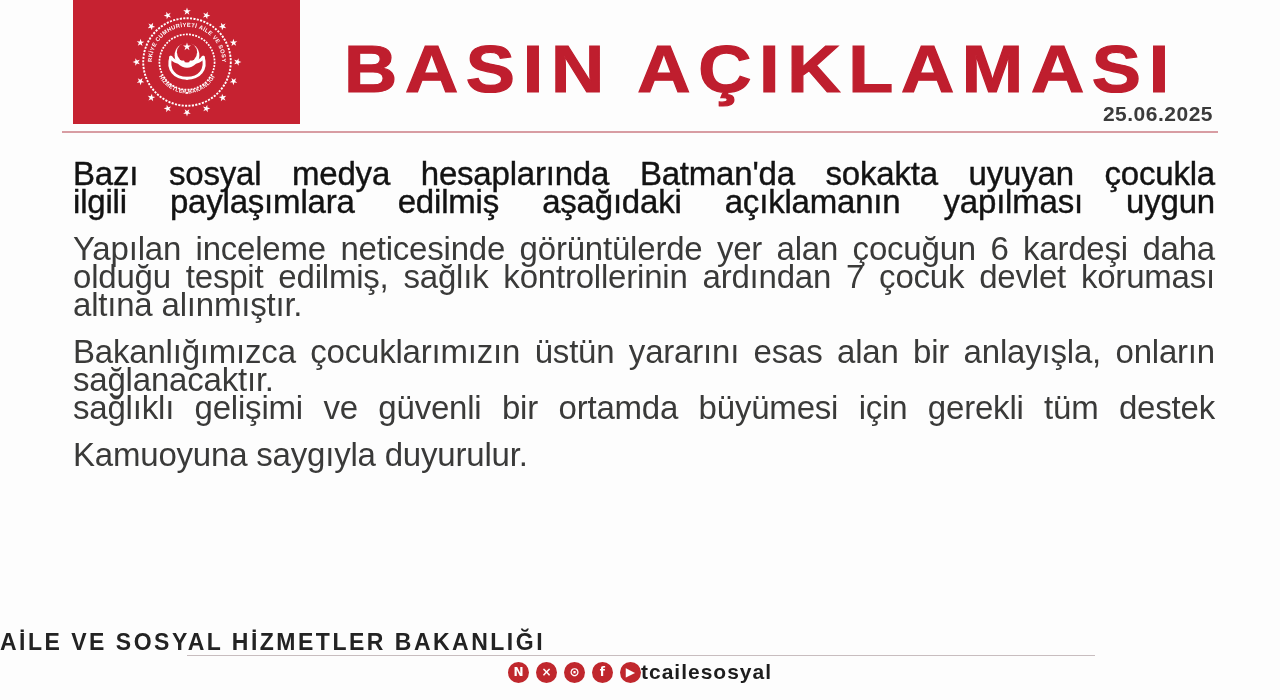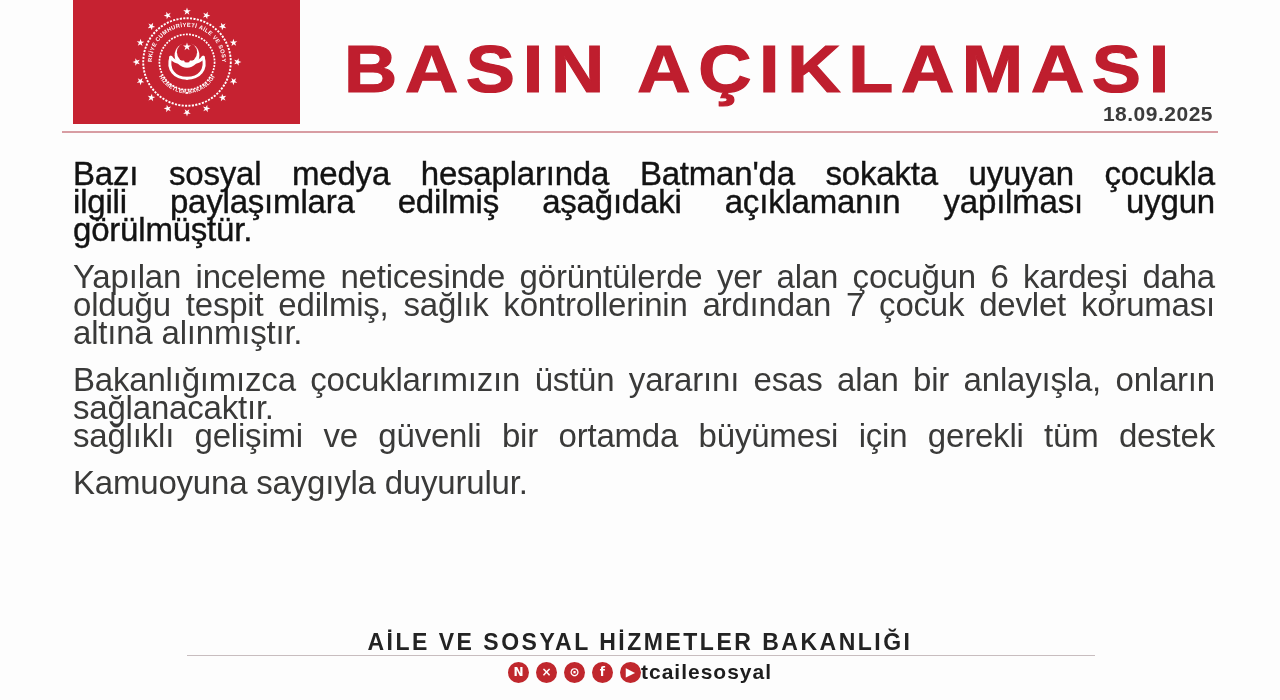--- a/index.html
+++ b/index.html
@@ -21,21 +21,21 @@
 
   
   .body-text { position:absolute; left:73px; top:160px; width:1142px; }
   .para { font-size:33px; line-height:28px; font-weight:normal; color:#3a3a39;
     letter-spacing:-0.2px; margin-bottom:19px; }
   .para.emphasis { color:#131313; -webkit-text-stroke:0.4px #131313; }
   .line { width:100%; }
   .line.just { text-align:justify; text-align-last:justify; }
 
   
-  .ministry { position:absolute; left:0; right:0; top:629px; text-align:center;
+  .ministry { position:absolute; left:0; right:0; top:629px; text-align:left;
     font-size:23px; font-weight:bold; color:#232323; letter-spacing:2.5px; }
   .footer-rule { position:absolute; left:187px; top:655px; width:908px; height:1px;
     background:#c8bdbf; }
   .social-row { position:absolute; left:0; right:0; top:660px; height:24px;
     display:flex; align-items:center; justify-content:center; }
   .icon-strip { display:flex; align-items:center; gap:7px; }
   .sicon { width:21px; height:21px; border-radius:50%; background:#c0272d; color:#fff;
     display:inline-flex; align-items:center; justify-content:center;
     font-family:"DejaVu Sans", sans-serif; font-size:12px; font-weight:bold;
     line-height:1; cursor:pointer; }
@@ -92,28 +92,27 @@
       <g stroke="#ffffff" stroke-width="3.2" fill="none" stroke-linecap="round">
         <path d="M45,57 C41,70 49,79 62,79"></path>
         <path d="M79,57 C83,70 75,79 62,79"></path>
         <path d="M45,57 C48,61 53,63 58,62"></path>
         <path d="M79,57 C76,61 71,63 66,62"></path>
       </g>
     </svg>
   </div>
 
   <div class="title">BASIN AÇIKLAMASI</div>
-  <div class="date">18.09.2025</div>
+  <div class="date">25.06.2025</div>
   <div class="header-rule"></div>
 
   <div class="body-text">
       <div class="para emphasis">
         <div class="line just">Bazı sosyal medya hesaplarında Batman'da sokakta uyuyan çocukla</div>
         <div class="line just">ilgili paylaşımlara edilmiş aşağıdaki açıklamanın yapılması uygun</div>
-        <div class="line">görülmüştür.</div>
       </div>
       <div class="para">
       </div>
       <div class="para">
         <div class="line just">Yapılan inceleme neticesinde görüntülerde yer alan çocuğun 6 kardeşi daha</div>
         <div class="line just">olduğu tespit edilmiş, sağlık kontrollerinin ardından 7 çocuk devlet koruması</div>
         <div class="line">altına alınmıştır.</div>
       </div>
       <div class="para">
         <div class="line just">Bakanlığımızca çocuklarımızın üstün yararını esas alan bir anlayışla, onların</div>

